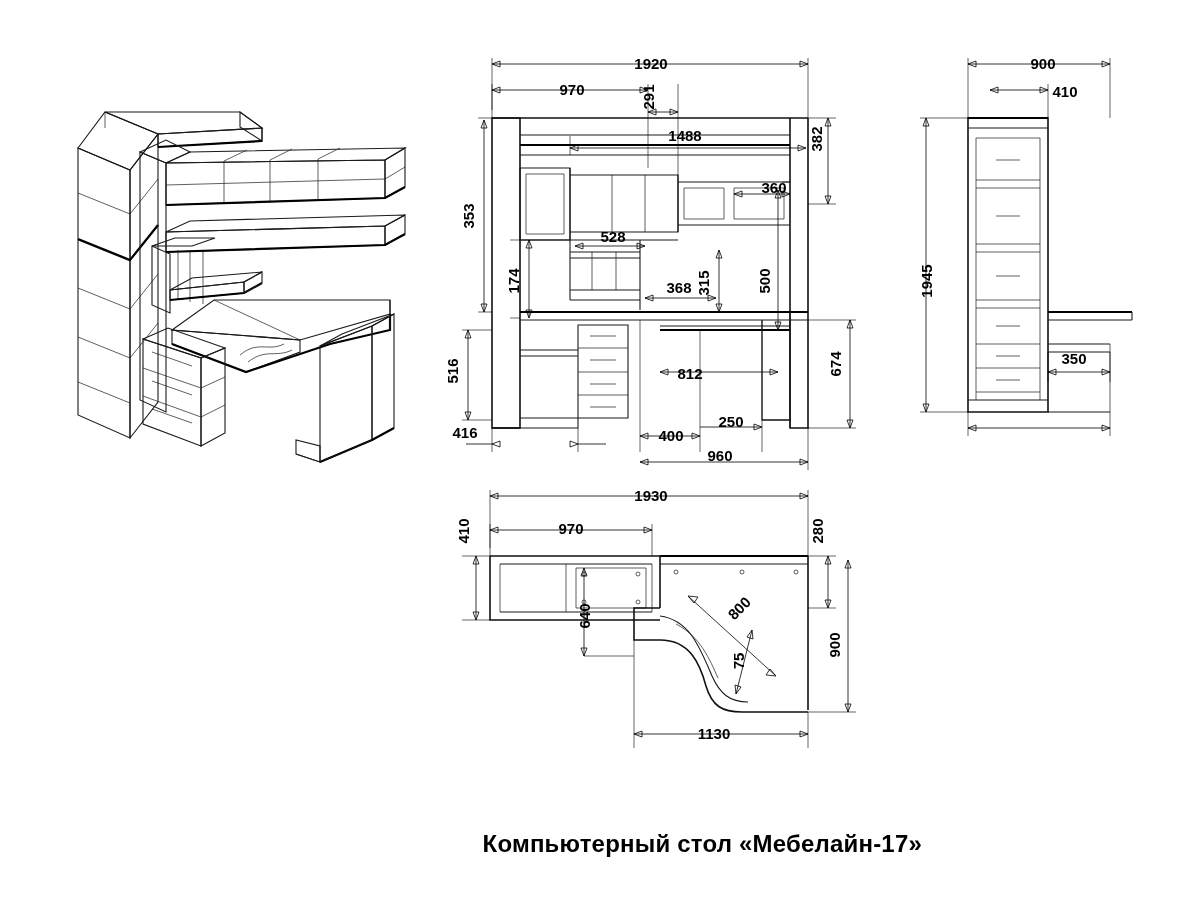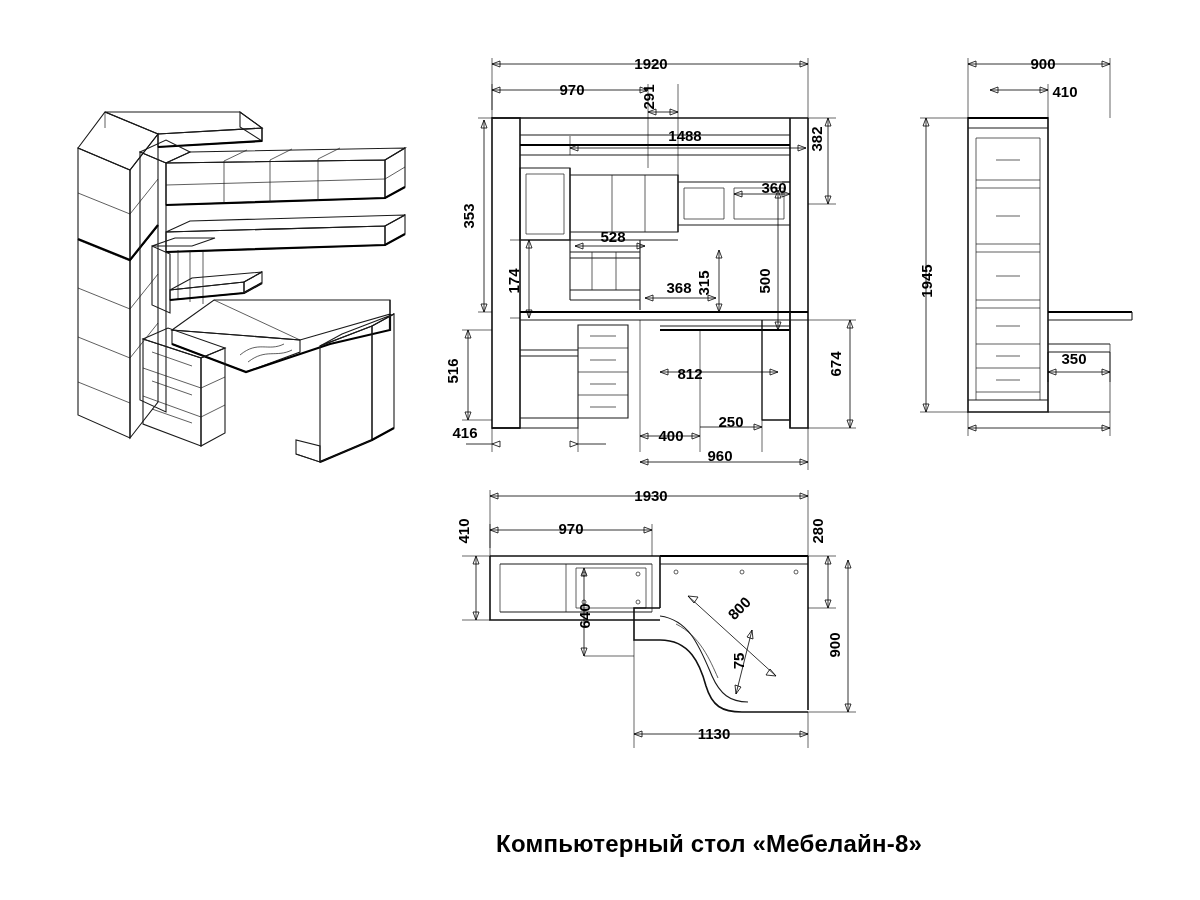--- a/index.html
+++ b/index.html
@@ -475,14 +475,14 @@
         <text class="dimtext" x="823" y="531" text-anchor="middle" transform="rotate(-90 823 531)">280</text>
         <text class="dimtext" x="590" y="616" text-anchor="middle" transform="rotate(-90 590 616)">640</text>
         <text class="dimtext" x="743" y="612" text-anchor="middle" transform="rotate(-45 743 612)">800</text>
         <text class="dimtext" x="744" y="661" text-anchor="middle" transform="rotate(-90 744 661)">75</text>
         <text class="dimtext" x="840" y="645" text-anchor="middle" transform="rotate(-90 840 645)">900</text>
         <text class="dimtext" x="714" y="739" text-anchor="middle">1130</text>
       </g>
     </g>
   </svg>
 
-  <div class="title-block">Компьютерный стол «Мебелайн-8»</div>
+  <div class="title-block">Компьютерный стол «Мебелайн-17»</div>
 </div>
 
 </body></html>

